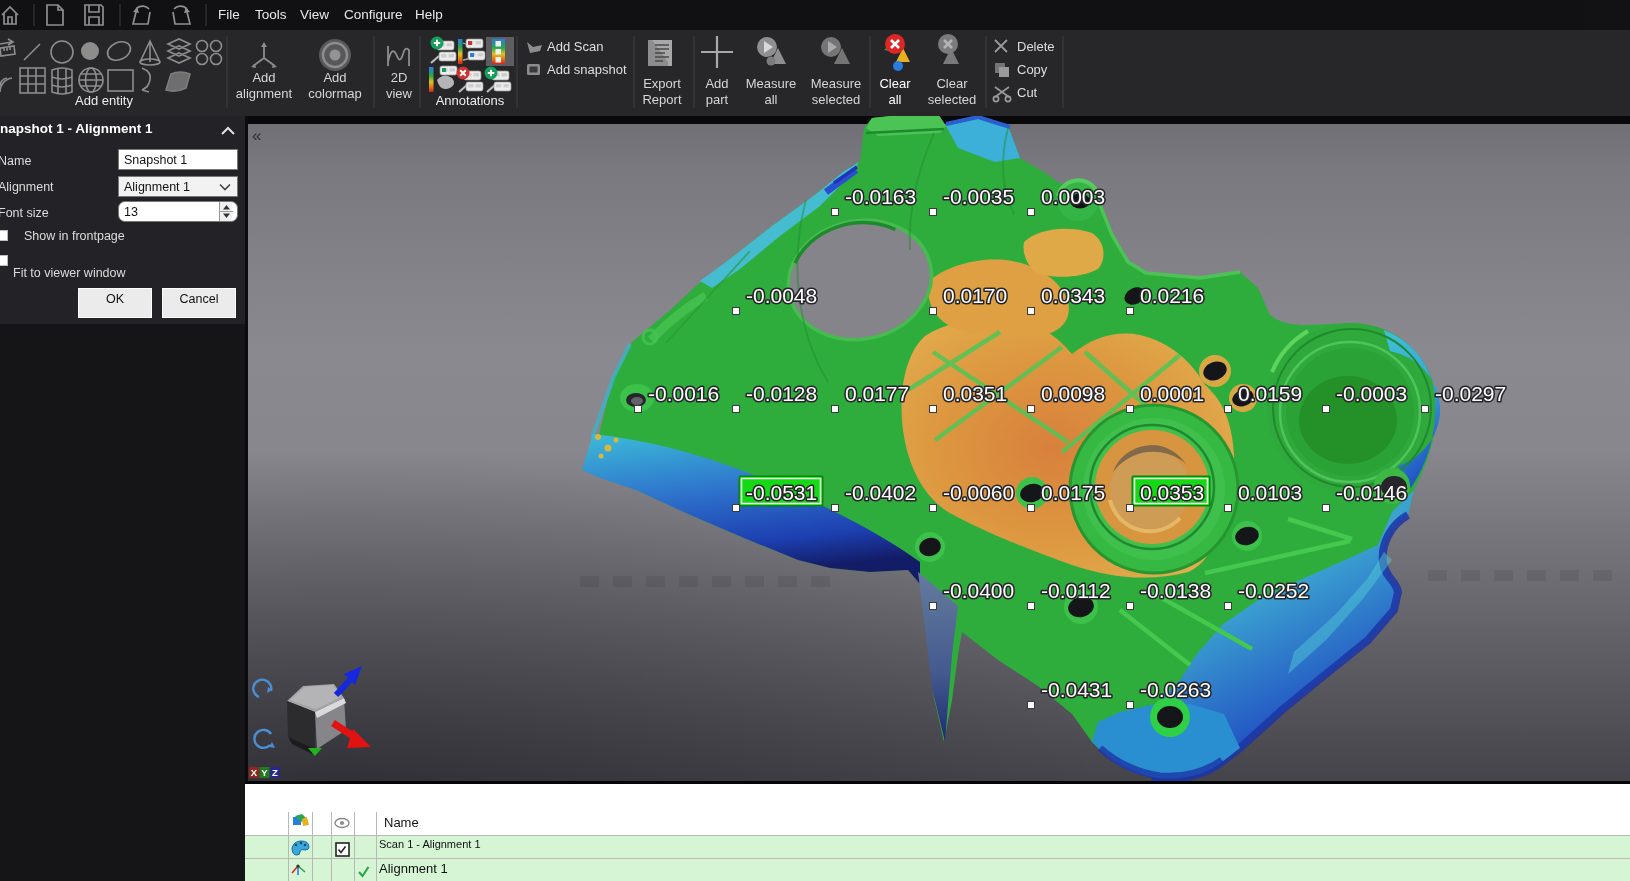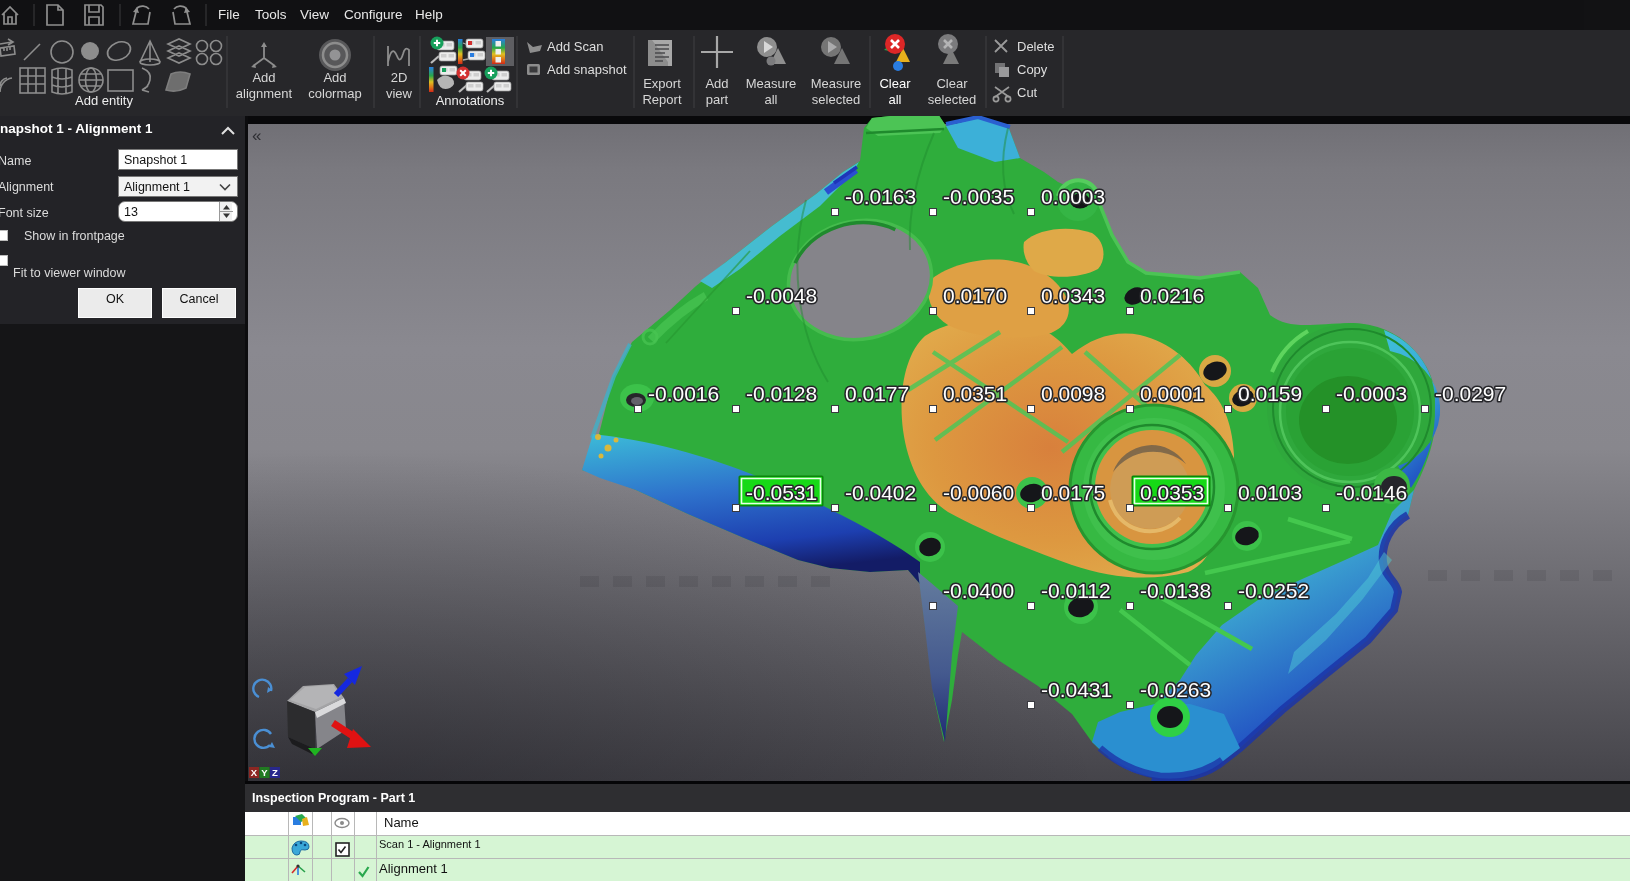--- a/index.html
+++ b/index.html
@@ -271,21 +271,20 @@
 <div class="cb" style="left:-3px;top:114px;"></div>
 <div class="lbl" style="left:24px;top:113px;">Show in frontpage</div>
 <div class="cb" style="left:-3px;top:139px;"></div>
 <div class="lbl" style="left:13px;top:150px;">Fit to viewer window</div>
 <div class="btn" style="left:78px;top:172px;">OK</div>
 <div class="btn" style="left:162px;top:172px;">Cancel</div>
 </div>
 </div>
 <div id="bottombar">
 <div id="bbline"></div>
-<div id="bbtitle">Inspection Program - Part 1</div>
 <div style="position:absolute;left:0;top:31px;width:1385px;height:23px;background:#fff;"></div>
 <div class="trow" style="top:54px;height:23px;background:#d6f5d4;"></div>
 <div class="trow" style="top:77px;height:23px;background:#d6f5d4;"></div>
 <div class="gline" style="left:0;top:53.5px;width:1385px;height:1px;"></div>
 <div class="gline" style="left:0;top:76.5px;width:1385px;height:1px;"></div>
 <div class="gline" style="left:43px;top:31px;width:1px;height:69px;"></div>
 <div class="gline" style="left:67px;top:31px;width:1px;height:69px;"></div>
 <div class="gline" style="left:86px;top:31px;width:1px;height:69px;"></div>
 <div class="gline" style="left:109px;top:31px;width:1px;height:69px;"></div>
 <div class="gline" style="left:131px;top:31px;width:1px;height:69px;"></div>

